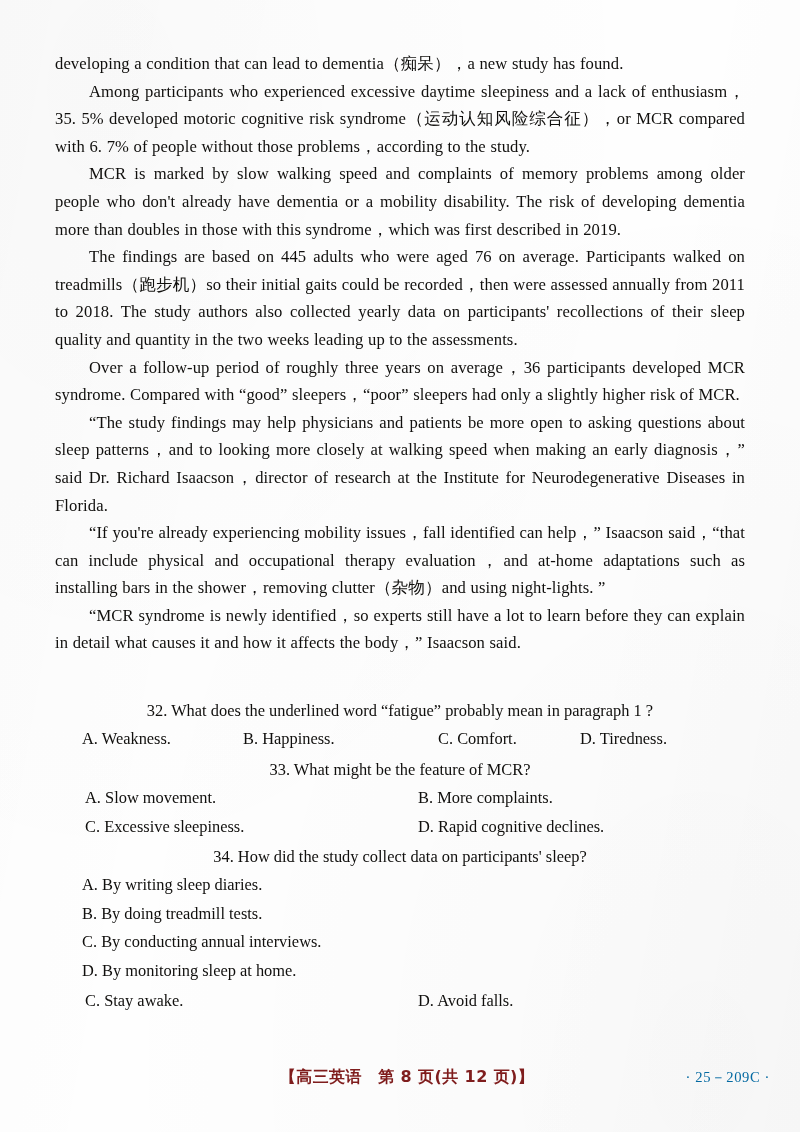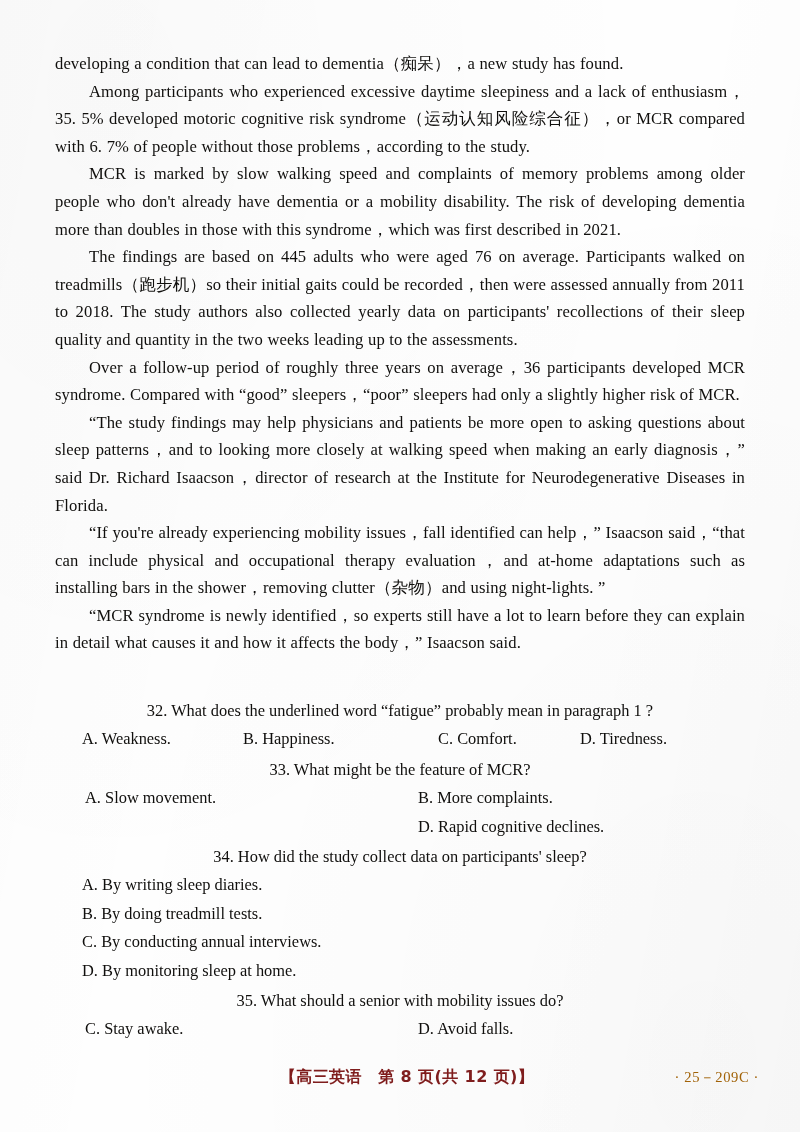--- a/index.html
+++ b/index.html
@@ -118,38 +118,38 @@
     font-family: "DejaVu Sans", "Liberation Sans", sans-serif;
     font-size: 16px;
     font-weight: 700;
     letter-spacing: 0.4px;
     color: #7f1d1d;
     white-space: nowrap;
     margin-left: 7px;
   }
   .footer-code {
     position: absolute;
-    right: 41px;
+    right: 30px;
     top: 1px;
     font-family: "Liberation Serif", "DejaVu Serif", serif;
     font-size: 14.6px;
     letter-spacing: 0.6px;
-    color: #a16207;
+    color: #0369a1;
     white-space: nowrap;
   }
 </style>
 </head>
 <body>
 
 <div class="page">
 
   <div class="body-area">
     <p class="para cont">developing a condition that can lead to dementia（痴呆），a new study has found.</p>
     <p class="para indent">Among participants who experienced excessive daytime sleepiness and a lack of enthusiasm，35. 5% developed motoric cognitive risk syndrome（运动认知风险综合征），or MCR compared with 6. 7% of people without those problems，according to the study.</p>
-    <p class="para indent">MCR is marked by slow walking speed and complaints of memory problems among older people who don't already have dementia or a mobility disability. The risk of developing dementia more than doubles in those with this syndrome，which was first described in 2021.</p>
+    <p class="para indent">MCR is marked by slow walking speed and complaints of memory problems among older people who don't already have dementia or a mobility disability. The risk of developing dementia more than doubles in those with this syndrome，which was first described in 2019.</p>
     <p class="para indent">The findings are based on 445 adults who were aged 76 on average. Participants walked on treadmills（跑步机）so their initial gaits could be recorded，then were assessed annually from 2011 to 2018. The study authors also collected yearly data on participants' recollections of their sleep quality and quantity in the two weeks leading up to the assessments.</p>
     <p class="para indent">Over a follow-up period of roughly three years on average，36 participants developed MCR syndrome. Compared with “good” sleepers，“poor” sleepers had only a slightly higher risk of MCR.</p>
     <p class="para indent">“The study findings may help physicians and patients be more open to asking questions about sleep patterns，and to looking more closely at walking speed when making an early diagnosis，” said Dr. Richard Isaacson，director of research at the Institute for Neurodegenerative Diseases in Florida.</p>
     <p class="para indent">“If you're already experiencing mobility issues，fall identified can help，” Isaacson said，“that can include physical and occupational therapy evaluation，and at-home adaptations such as installing bars in the shower，removing clutter（杂物）and using night-lights. ”</p>
     <p class="para indent">“MCR syndrome is newly identified，so experts still have a lot to learn before they can explain in detail what causes it and how it affects the body，” Isaacson said.</p>
   </div>
 
   <div class="questions">
 
     <div class="q-block">
@@ -162,20 +162,21 @@
       </div>
     </div>
 
     <div class="q-block">
       <div class="q-stem">33. What might be the feature of MCR?</div>
       <div class="opt-row">
         <span class="opt c2-l">A. Slow movement.</span>
         <span class="opt c2-r">B. More complaints.</span>
       </div>
       <div class="opt-row">
+        <span class="opt c2-l">C. Excessive sleepiness.</span>
         <span class="opt c2-r">D. Rapid cognitive declines.</span>
       </div>
     </div>
 
     <div class="q-block">
       <div class="q-stem">34. How did the study collect data on participants' sleep?</div>
       <div class="opt-row">
         <span class="opt c1">A. By writing sleep diaries.</span>
       </div>
       <div class="opt-row">
@@ -183,21 +184,20 @@
       </div>
       <div class="opt-row">
         <span class="opt c1">C. By conducting annual interviews.</span>
       </div>
       <div class="opt-row">
         <span class="opt c1">D. By monitoring sleep at home.</span>
       </div>
     </div>
 
     <div class="q-block">
-      <div class="q-stem">35. What should a senior with mobility issues do?</div>
       <div class="opt-row">
         <span class="opt c2-l">C. Stay awake.</span>
         <span class="opt c2-r">D. Avoid falls.</span>
       </div>
     </div>
 
   </div>
 
   <div class="footer">
     <div class="footer-center">【高三英语　第 8 页(共 12 页)】</div>

